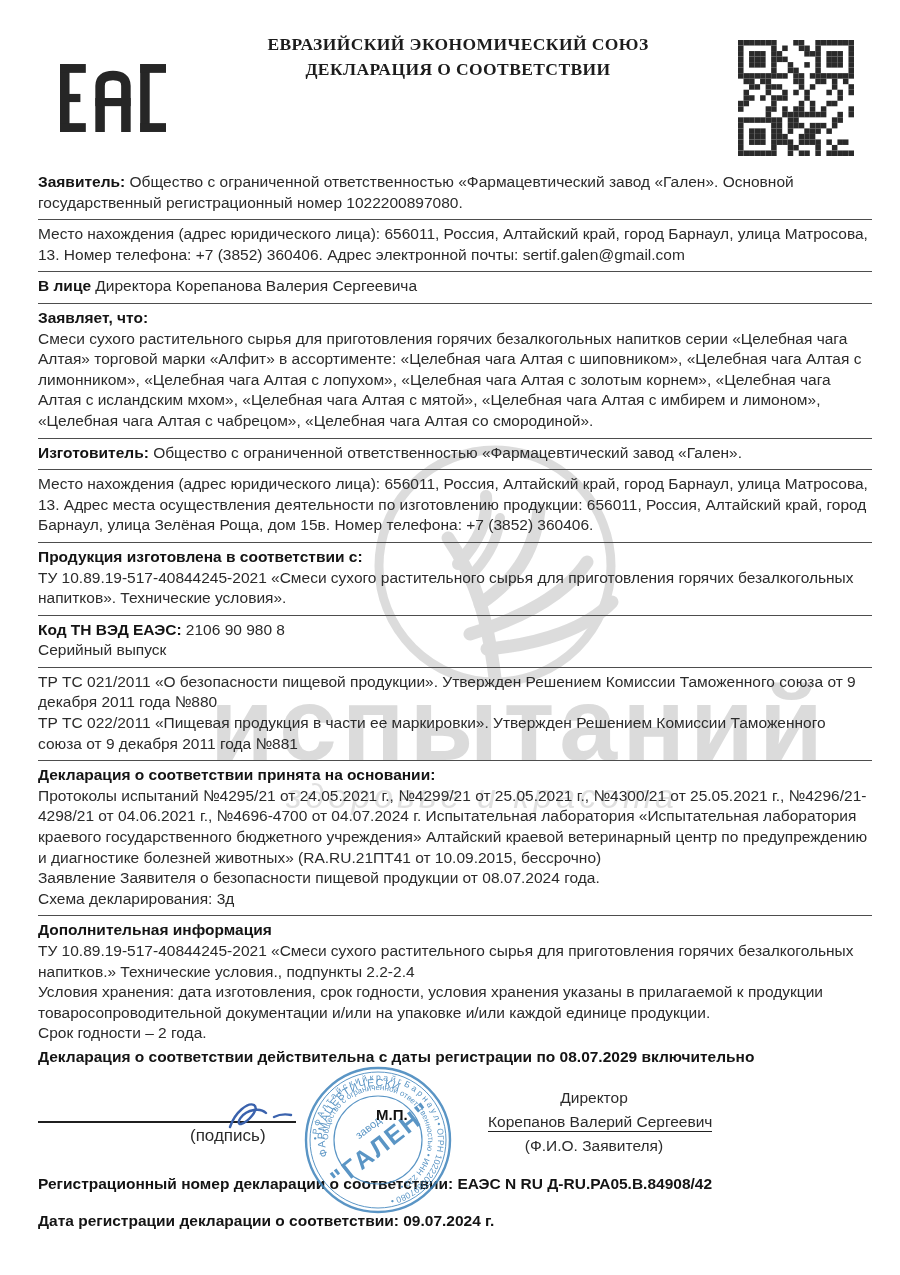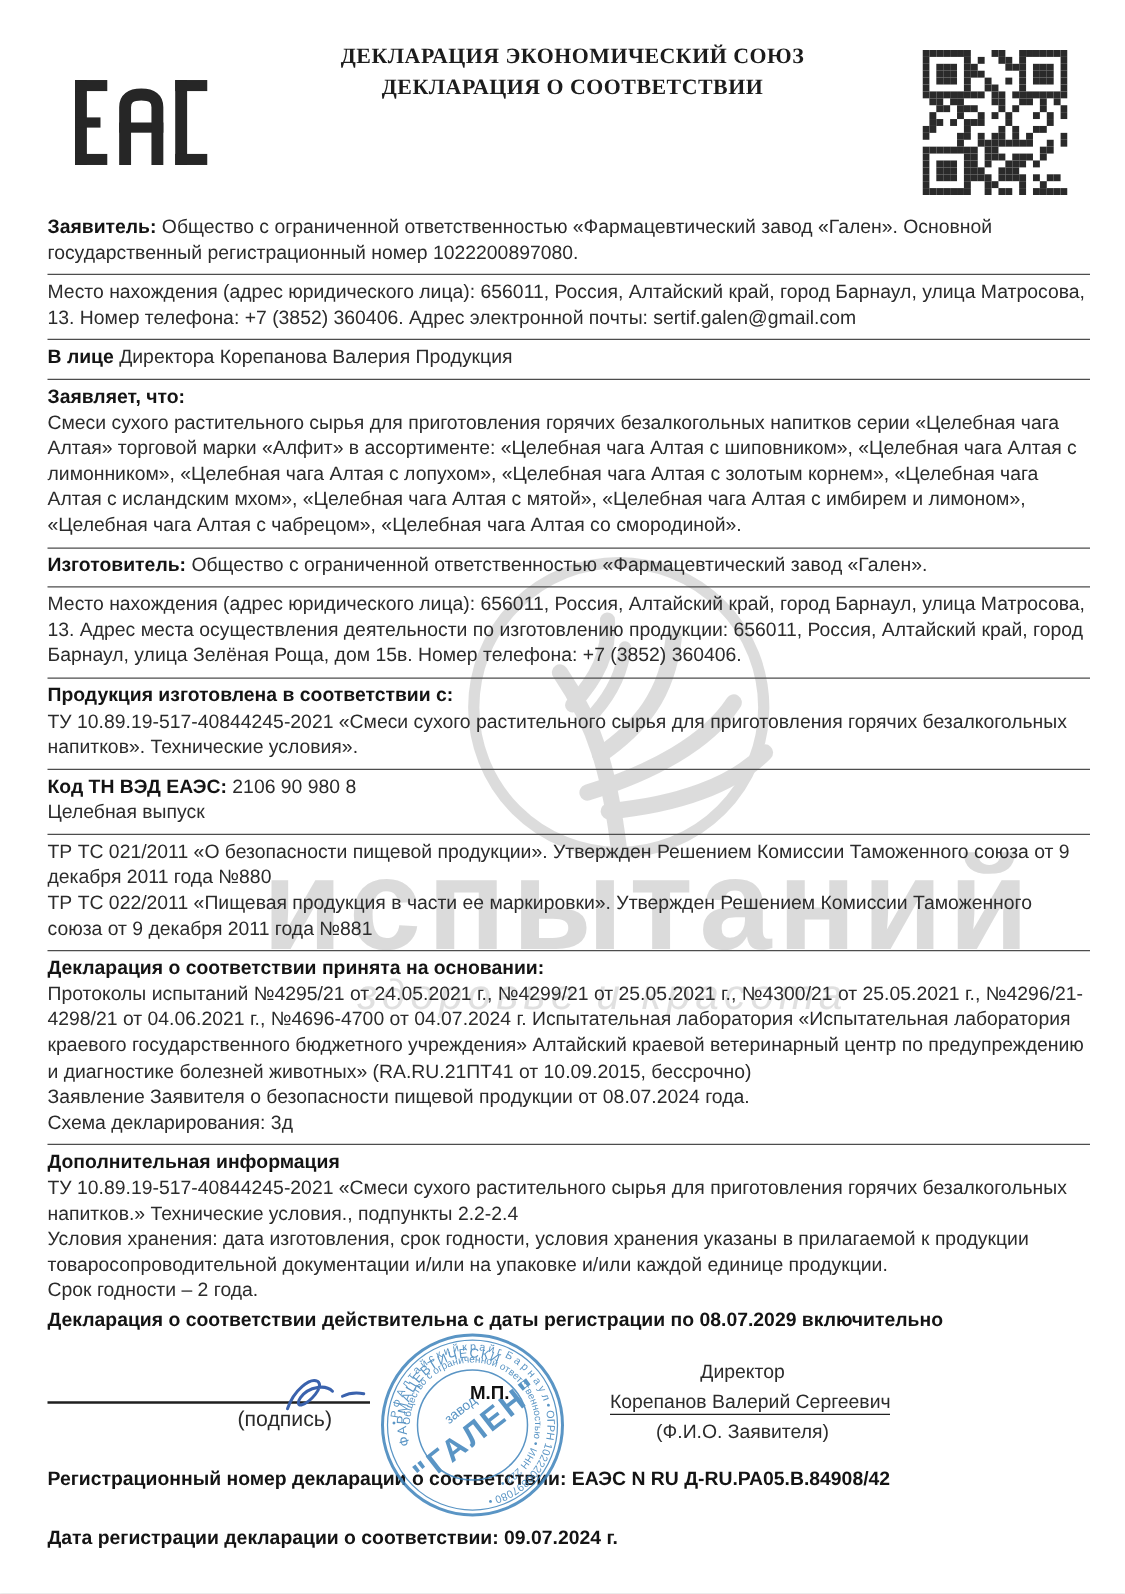--- a/index.html
+++ b/index.html
@@ -25,21 +25,21 @@
   .p{margin:0;font-size:15.5px;line-height:20.6px;}
   .b{font-weight:700;color:#141414;}
   .validity{padding-top:3px;}
   
   .sig-row{position:relative;height:94px;}
   .sig-line{position:absolute;left:0;top:47px;width:258px;border-top:2px solid #1f1f1f;}
   .sig-cap{position:absolute;left:152px;top:52px;font-size:17px;}
   .dir{position:absolute;left:450px;top:12px;width:212px;text-align:center;font-size:15.5px;line-height:24px;}
   .dir .nm{border-bottom:1.6px solid #222;padding-bottom:1px;white-space:nowrap;text-align:center;}
   .footer-line{margin:6px 0 0;font-size:15.5px;}
-  .footer-line.d2{margin-top:27px;}
+  .footer-line.d2{margin-top:17px;}
   
   .ovl{position:absolute;inset:0;z-index:2;pointer-events:none;}
   .stamp{position:absolute;left:302px;top:1064px;opacity:.85;}
   .ink{position:absolute;left:220px;top:1100px;}
   .mp{position:absolute;left:366px;top:1106px;font-size:15px;font-weight:700;color:#111;z-index:3;margin-left:10px;}
 </style>
 </head>
 <body>
 
 <div class="page">
@@ -70,21 +70,21 @@
           <rect x="0" y="44" width="30" height="12"></rect>
             <rect x="0" y="87" width="38" height="13"></rect>
           <rect x="52" y="50" width="52" height="12"></rect>
           <rect x="118" y="0" width="14" height="100"></rect>
             <rect x="118" y="0" width="38" height="13"></rect>
           <rect x="118" y="87" width="38" height="13"></rect>
         </g>
         <path d="M59,100 V32 Q59,17 78,17 Q97,17 97,32 V100" fill="none" stroke="#262626" stroke-width="14"></path>
       </svg>
       <div class="ttl">
-        <div>ДЕКЛАРАЦИЯ ЭКОНОМИЧЕСКИЙ СОЮЗ</div>
+        <div>ЕВРАЗИЙСКИЙ ЭКОНОМИЧЕСКИЙ СОЮЗ</div>
         <div>ДЕКЛАРАЦИЯ О СООТВЕТСТВИИ</div>
       </div>
       <svg class="qr" id="qr" width="116" height="116" viewBox="0 0 116 116">
           <g fill="#2a2a2a">
             <rect x="0.00" y="0.00" width="5.52" height="5.52"></rect>
             <rect x="5.52" y="0.00" width="5.52" height="5.52"></rect>
             <rect x="11.05" y="0.00" width="5.52" height="5.52"></rect>
             <rect x="16.57" y="0.00" width="5.52" height="5.52"></rect>
             <rect x="22.10" y="0.00" width="5.52" height="5.52"></rect>
             <rect x="27.62" y="0.00" width="5.52" height="5.52"></rect>
@@ -315,21 +315,21 @@
 
     <div class="sec" style="padding-top:22px">
       <p class="p"><span class="b">Заявитель:</span><span> Общество с ограниченной ответственностью «Фармацевтический завод «Гален». Основной государственный регистрационный номер 1022200897080.</span></p>
     </div>
 
     <div class="sec ln">
       <p class="p">Место нахождения (адрес юридического лица): 656011, Россия, Алтайский край, город Барнаул, улица Матросова, 13. Номер телефона: +7 (3852) 360406. Адрес электронной почты: sertif.galen@gmail.com</p>
     </div>
 
     <div class="sec ln">
-      <p class="p"><span class="b">В лице</span><span> Директора Корепанова Валерия Продукция</span></p>
+      <p class="p"><span class="b">В лице</span><span> Директора Корепанова Валерия Сергеевича</span></p>
     </div>
 
     <div class="sec ln">
       <div class="p b">Заявляет, что:</div>
       <p class="p">Смеси сухого растительного сырья для приготовления горячих безалкогольных напитков серии «Целебная чага Алтая» торговой марки «Алфит» в ассортименте: «Целебная чага Алтая с шиповником», «Целебная чага Алтая с лимонником», «Целебная чага Алтая с лопухом», «Целебная чага Алтая с золотым корнем», «Целебная чага Алтая с исландским мхом», «Целебная чага Алтая с мятой», «Целебная чага Алтая с имбирем и лимоном», «Целебная чага Алтая с чабрецом», «Целебная чага Алтая со смородиной».</p>
     </div>
 
     <div class="sec ln">
       <p class="p"><span class="b">Изготовитель:</span><span> Общество с ограниченной ответственностью «Фармацевтический завод «Гален».</span></p>
     </div>
@@ -338,21 +338,21 @@
       <p class="p">Место нахождения (адрес юридического лица): 656011, Россия, Алтайский край, город Барнаул, улица Матросова, 13. Адрес места осуществления деятельности по изготовлению продукции: 656011, Россия, Алтайский край, город Барнаул, улица Зелёная Роща, дом 15в. Номер телефона: +7 (3852) 360406.</p>
     </div>
 
     <div class="sec ln">
       <div class="p b">Продукция изготовлена в соответствии с:</div>
       <p class="p">ТУ 10.89.19-517-40844245-2021 «Смеси сухого растительного сырья для приготовления горячих безалкогольных напитков». Технические условия».</p>
     </div>
 
     <div class="sec ln">
       <p class="p"><span class="b">Код ТН ВЭД ЕАЭС:</span><span> 2106 90 980 8</span></p>
-      <p class="p">Целебная выпуск</p>
+      <p class="p">Серийный выпуск</p>
     </div>
 
     <div class="sec ln">
       <p class="p">ТР ТС 021/2011 «О безопасности пищевой продукции». Утвержден Решением Комиссии Таможенного союза от 9 декабря  2011 года №880</p>
       <p class="p">ТР ТС 022/2011 «Пищевая продукция в части ее маркировки». Утвержден Решением Комиссии Таможенного союза от 9 декабря  2011 года №881</p>
     </div>
 
     <div class="sec ln">
       <div class="p b">Декларация о соответствии принята на основании:</div>
       <p class="p">Протоколы испытаний №4295/21 от 24.05.2021 г., №4299/21 от 25.05.2021 г., №4300/21 от 25.05.2021 г., №4296/21-4298/21 от 04.06.2021 г., №4696-4700 от 04.07.2024 г. Испытательная лаборатория «Испытательная лаборатория краевого государственного бюджетного учреждения» Алтайский краевой ветеринарный центр по предупреждению и диагностике болезней животных» (RA.RU.21ПТ41 от 10.09.2015, бессрочно)</p>

